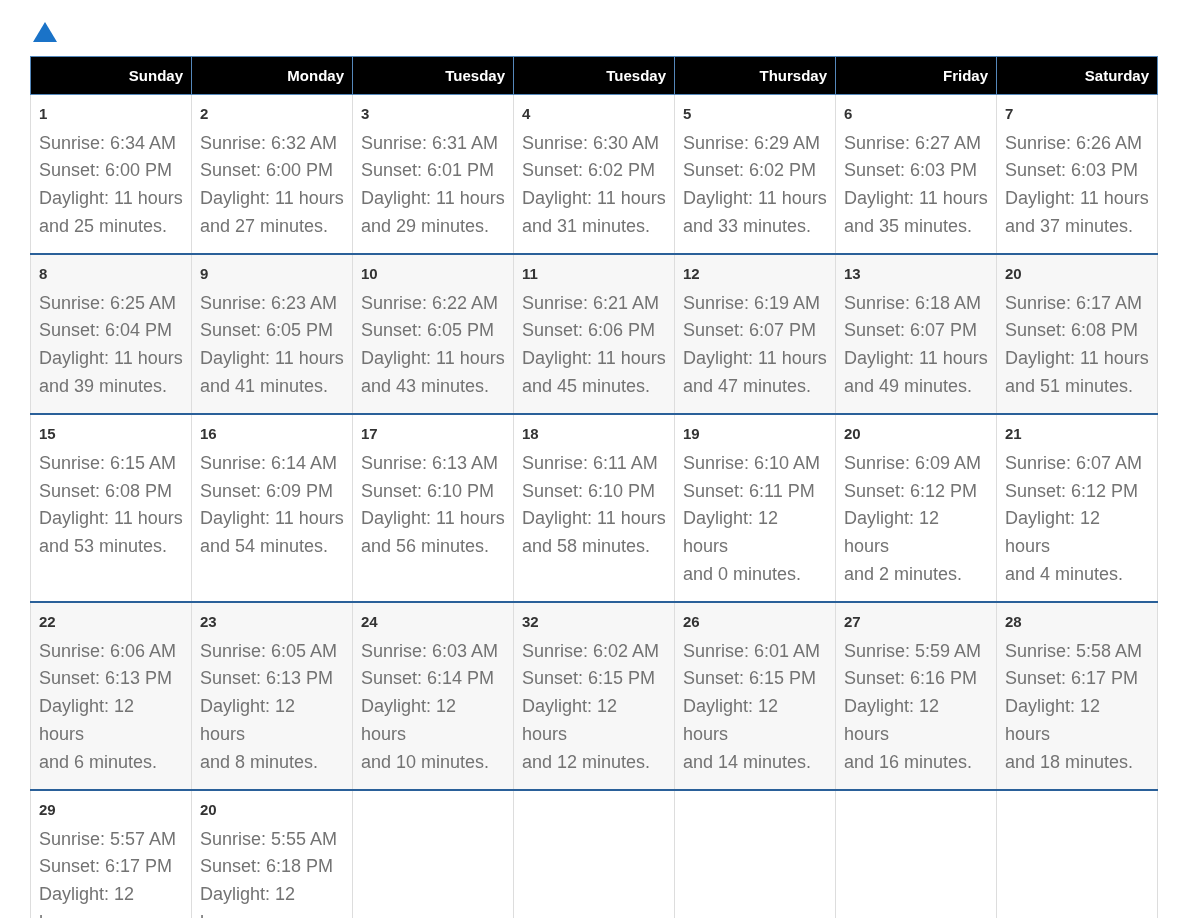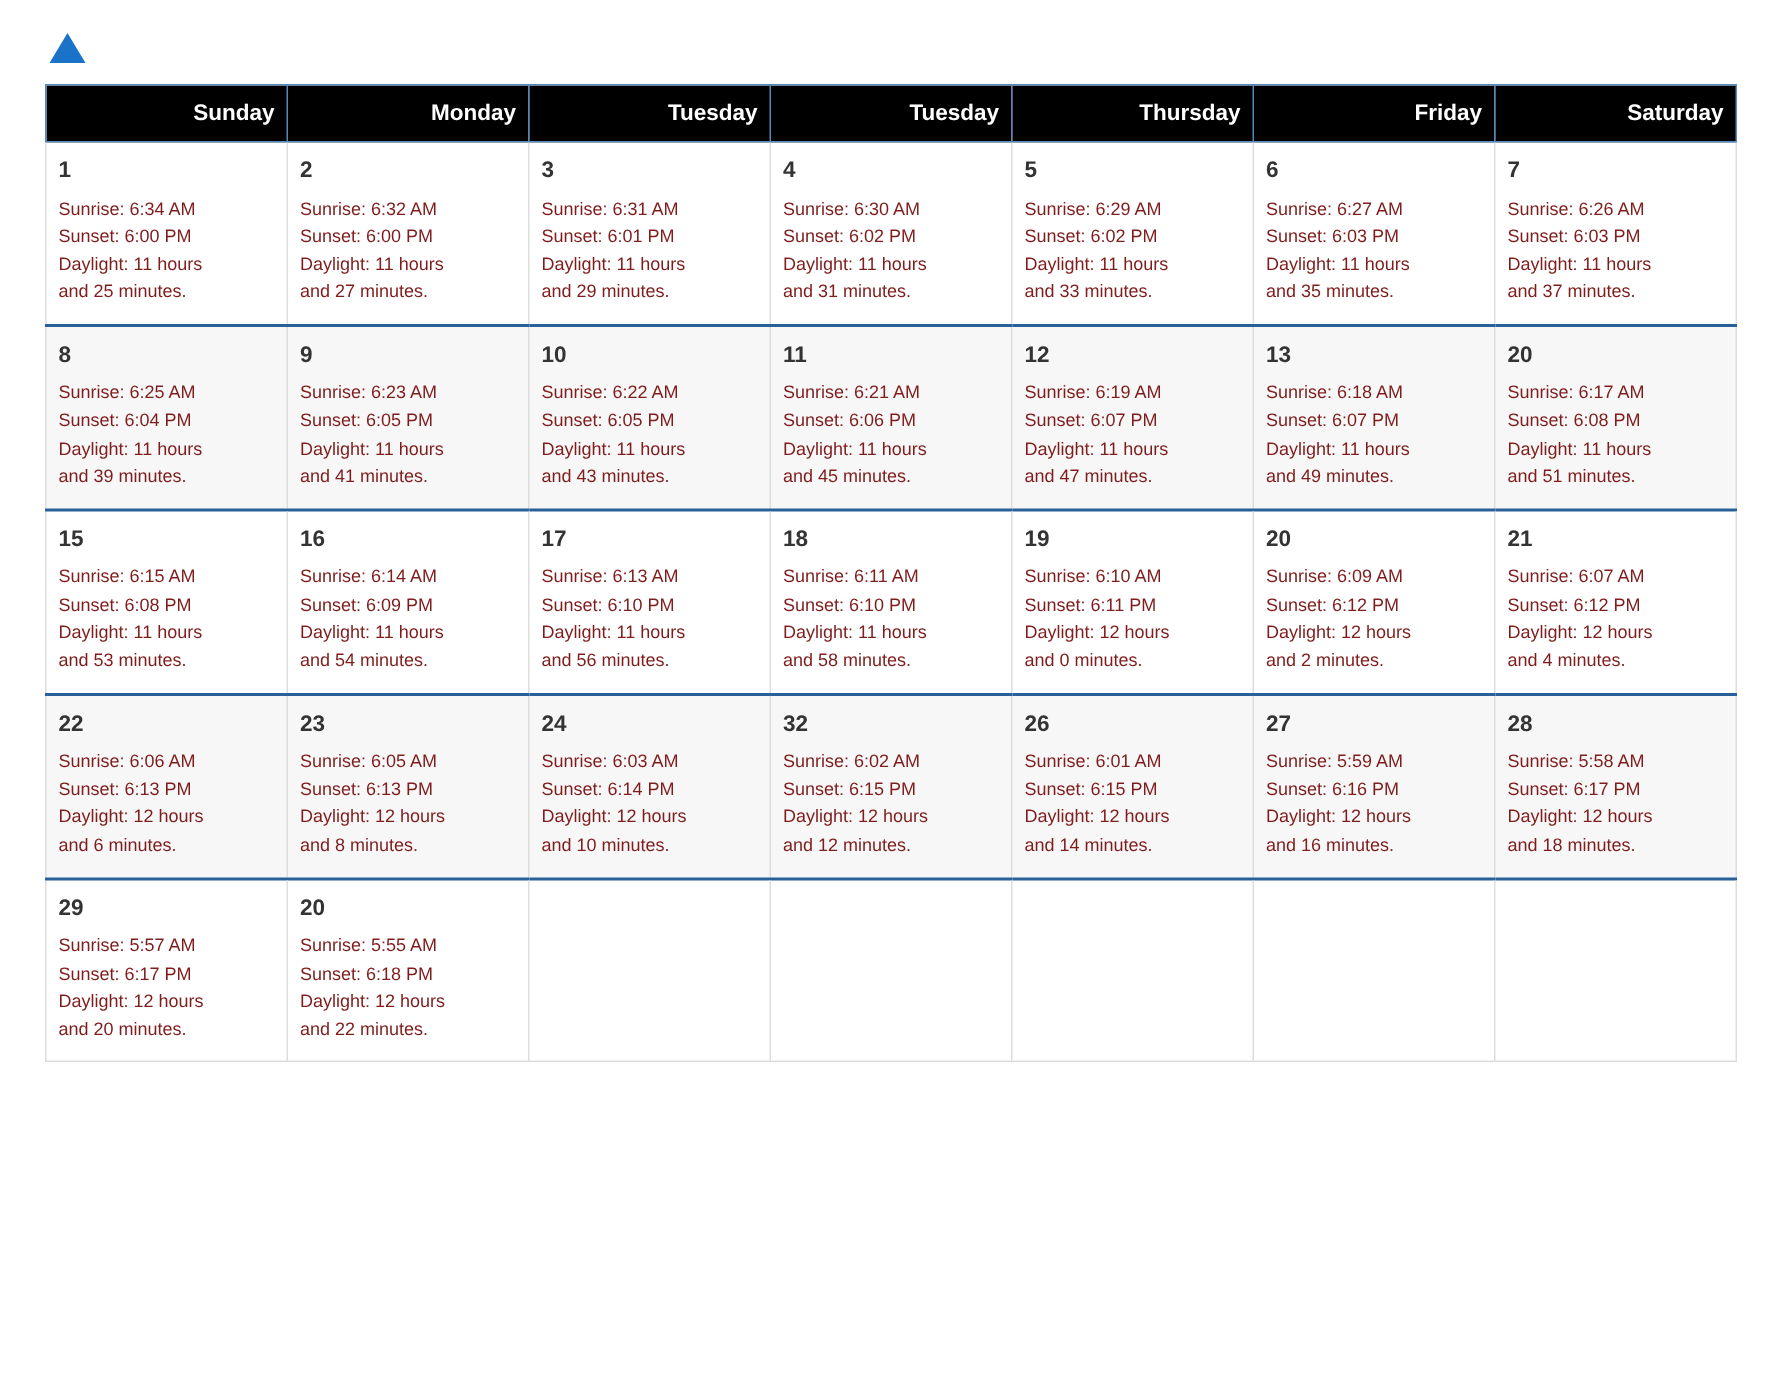--- a/index.html
+++ b/index.html
@@ -85,22 +85,22 @@
       background: #f7f7f7;
     }
     .day-num {
       font-size: 15px;
       font-weight: bold;
       color: #333;
       display: block;
       margin-bottom: 4px;
     }
     .day-info {
-      font-size: 12px;
-      color: #7f1d1d;
+      font-size: 18px;
+      color: #737373;
       line-height: 1.55;
     }
     .empty-cell {
       background: #fff !important;
     }
     .row-divider td {
       border-top: 2px solid #2a6099;
     }
   </style>
 </head>

